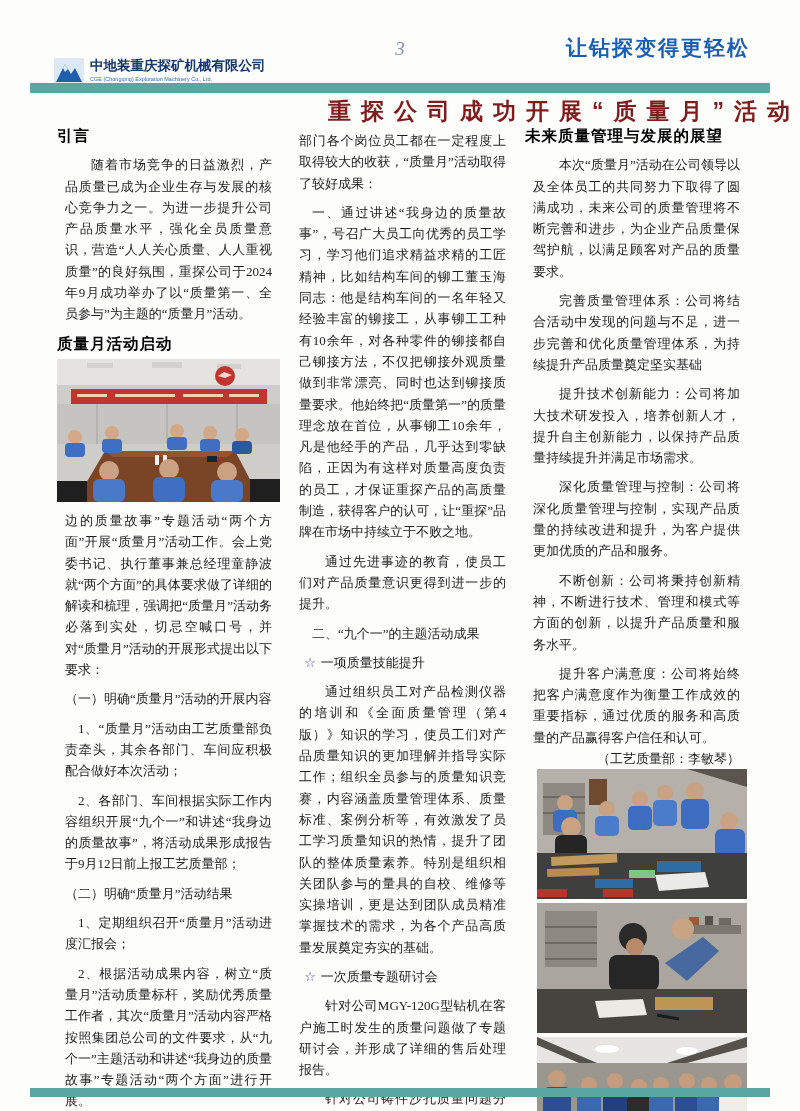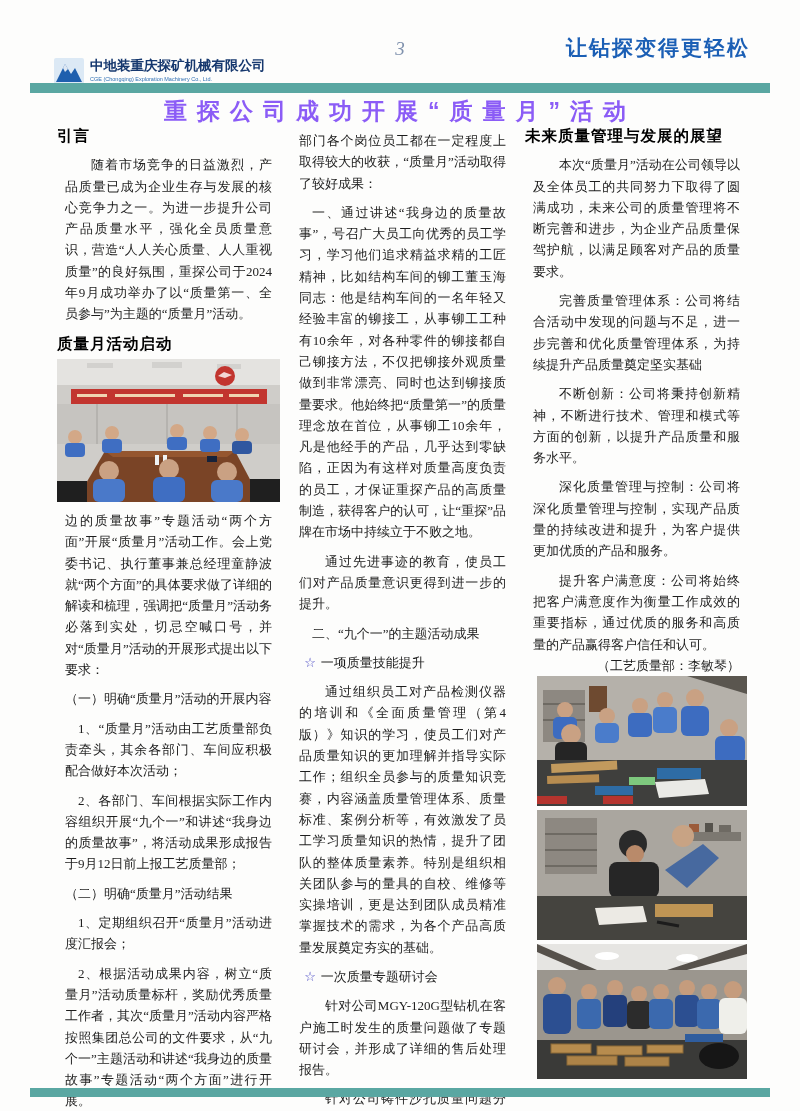--- a/index.html
+++ b/index.html
@@ -11,23 +11,23 @@
   .co-name{font-family:"Liberation Sans","DejaVu Sans",sans-serif;font-weight:bold;
            font-size:13.5px;color:#16386e;line-height:1.15;}
   .co-sub{font-family:"Liberation Sans","DejaVu Sans",sans-serif;font-size:5.5px;color:#2f6fb3;margin-top:2px;}
   .pagenum{position:absolute;left:0;right:0;top:38px;text-align:center;
            font-style:italic;font-size:19px;color:#7f91ad;font-family:"Liberation Serif",serif;}
   .slogan{position:absolute;right:50px;top:34px;font-weight:bold;
           font-size:21px;color:#1b5fb5;letter-spacing:2px;font-family:"Liberation Serif","DejaVu Serif",serif;}
   .rule-top{position:absolute;left:30px;right:30px;top:83px;height:10px;background:#5aa7a2;}
   .rule-bottom{position:absolute;left:30px;right:30px;top:1088px;height:9px;background:#5aa7a2;}
   
-  .headline{position:absolute;left:0;right:0;top:96px;text-align:center;
+  .headline{position:absolute;left:0;right:0;top:96px;text-align:right;
             font-family:"Liberation Sans","DejaVu Sans",sans-serif;font-weight:bold;
-            font-size:23px;letter-spacing:10px;color:#8b5cf6;}
+            font-size:23px;letter-spacing:10px;color:#7f1d1d;}
   
   .cols{position:absolute;left:57px;top:122px;width:691px;display:flex;gap:11px;}
   .col{width:223px;font-size:13px;line-height:21.3px;text-align:justify;}
   .col p{margin:8px;}
   .p-ind{text-indent:2em;}
   .p-ind1{text-indent:1em;}
   .sec-h{font-family:"Liberation Sans","DejaVu Sans",sans-serif;font-weight:bold;
          font-size:15.5px;text-align:left;letter-spacing:1px;margin:3px 0 3px 0;color:#000;}
   .star-line{text-indent:0.4em;}
   .star{color:#4848c4;font-size:13px;margin-right:5px;}
@@ -130,22 +130,23 @@
       <p class="star-line"><span class="star">☆</span><span>一次质量专题研讨会</span></p>
       <p class="p-ind">针对公司MGY-120G型钻机在客户施工时发生的质量问题做了专题研讨会，并形成了详细的售后处理报告。</p>
       <p class="p-ind">针对公司铸件沙孔质量问题分析，会同相关部门开会讨论，逐步采用结构件代替铸件或可考虑外购成品的思路解决这一问题。由产品研发部负责出图，首先从产品“闸轮”入手，先小批量试用后再批量投入生产。解决了铸件沙孔质量问题，不仅节约了解决修复沙孔的成本，同时也大大提高产品质量。</p>
 
     </div>
 
     <div class="col">
       <div class="sec-h">未来质量管理与发展的展望</div>
       <p class="p-ind">本次“质量月”活动在公司领导以及全体员工的共同努力下取得了圆满成功，未来公司的质量管理将不断完善和进步，为企业产品质量保驾护航，以满足顾客对产品的质量要求。</p>
       <p class="p-ind">完善质量管理体系：公司将结合活动中发现的问题与不足，进一步完善和优化质量管理体系，为持续提升产品质量奠定坚实基础</p>
+      <p class="p-ind">提升技术创新能力：公司将加大技术研发投入，培养创新人才，提升自主创新能力，以保持产品质 量持续提升并满足市场需求。</p>
+      <p class="p-ind">深化质量管理与控制：公司将深化质量管理与控制，实现产品质量的持续改进和提升，为客户提供更加优质的产品和服务。</p>
       <p class="p-ind">不断创新：公司将秉持创新精神，不断进行技术、管理和模式等方面的创新，以提升产品质量和服务水平。</p>
-      <p class="p-ind">深化质量管理与控制：公司将深化质量管理与控制，实现产品质量的持续改进和提升，为客户提供更加优质的产品和服务。</p>
       <p class="p-ind"><span>提升客户满意度：公司将始终把客户满意度作为衡量工作成效的重要指标，通过优质的服务和高质量的产品赢得客户信任和认可。</span><span class="byline">（工艺质量部：李敏琴）</span></p>
 
       <svg class="photo col3-photo" width="210" height="130" viewBox="0 0 210 130">
         <rect width="210" height="130" fill="#b5b1aa"></rect>
         <polygon points="150,0 210,0 210,18" fill="#5a564f"></polygon>
         <rect x="6" y="14" width="42" height="52" fill="#8d8881"></rect>
         <line x1="6" y1="28" x2="48" y2="28" stroke="#6e6a63" stroke-width="2"></line>
           <line x1="6" y1="44" x2="48" y2="44" stroke="#6e6a63" stroke-width="2"></line>
         <rect x="52" y="10" width="18" height="26" fill="#6e4a30"></rect>
         <g>

